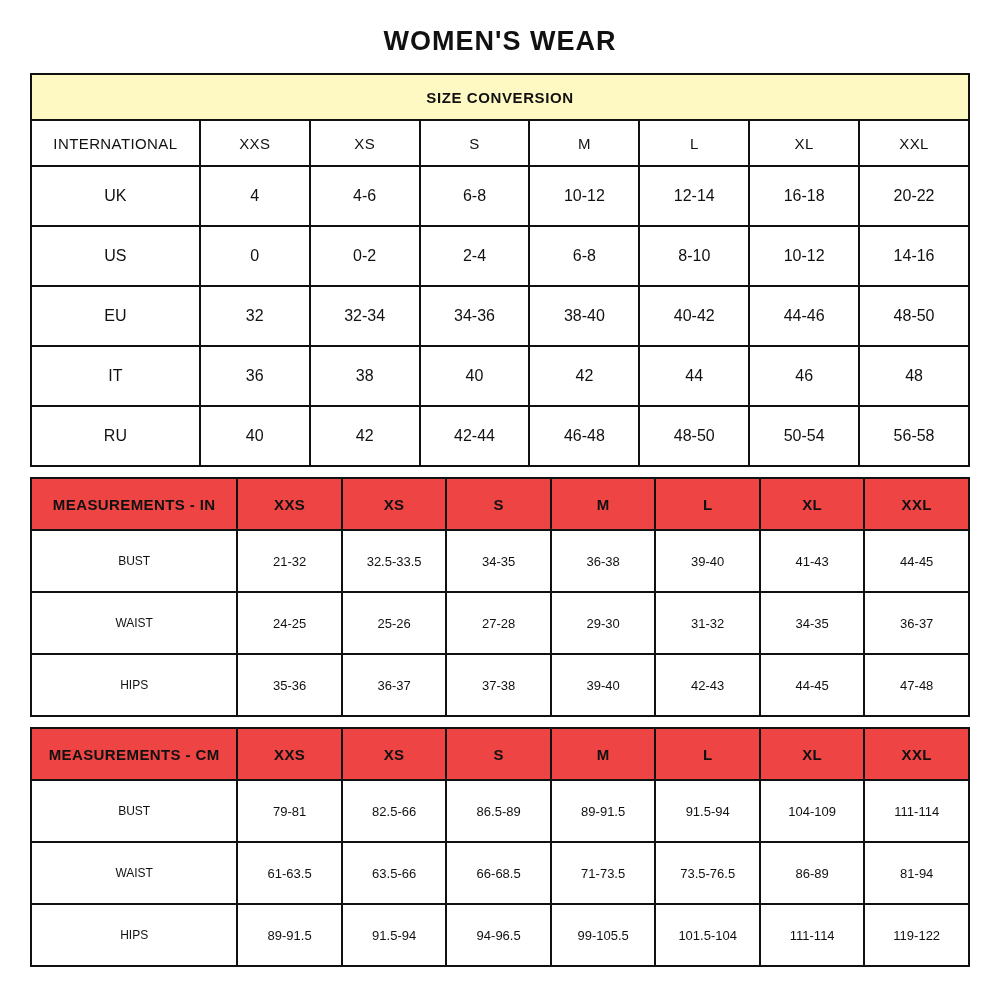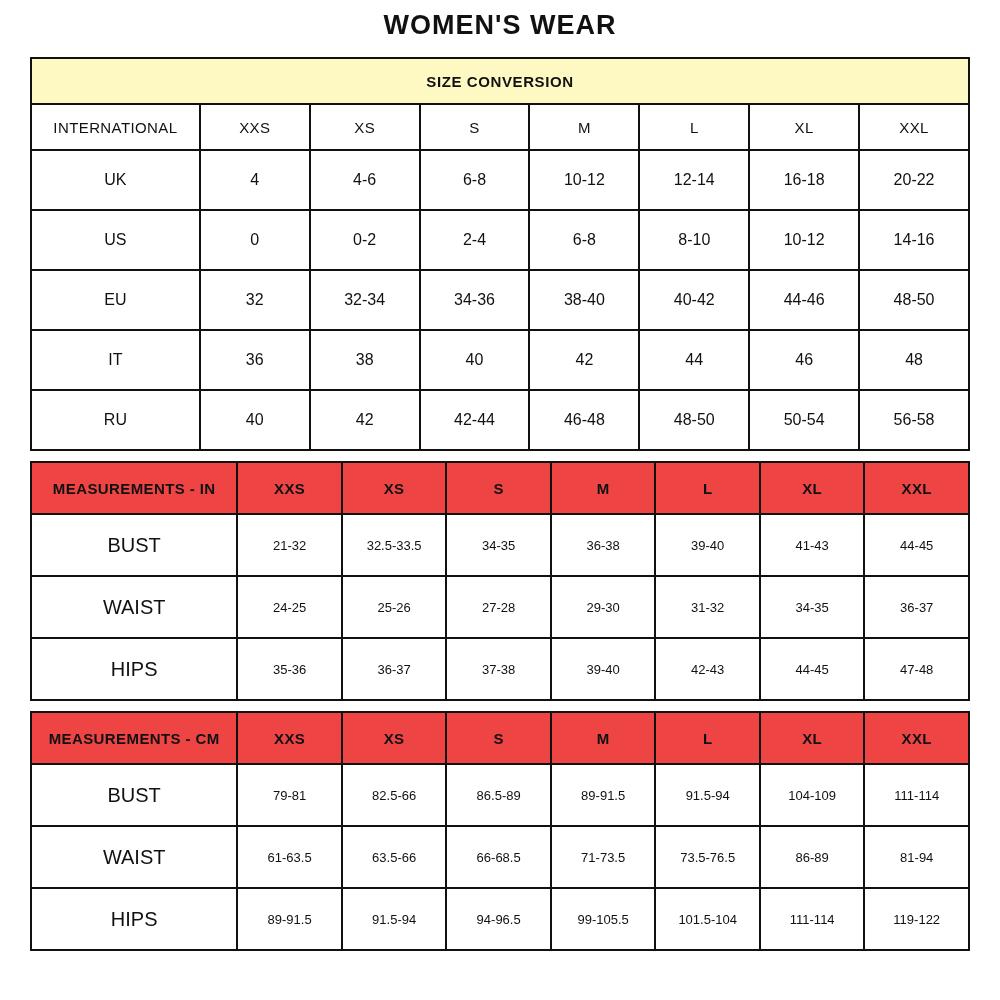--- a/index.html
+++ b/index.html
@@ -6,21 +6,21 @@
     margin: 0;
     padding: 0;
     background: #ffffff;
     font-family: "Liberation Sans", sans-serif;
     color: #111111;
   }
   .page {
     width: 1000px;
     height: 1000px;
     box-sizing: border-box;
-    padding: 4px 30px 0 30px;
+    padding: 20px 30px 0 30px;
     background: #ffffff;
   }
   .page-title {
     text-align: center;
     font-size: 27px;
     font-weight: 700;
     letter-spacing: 1px;
     margin: 6px 0 16px 0;
   }
   table.tbl {
@@ -54,21 +54,21 @@
   .tm { margin-top: 10px; }
   .tm .c-label2 { width: 22%; }
   .tm tr.head-row td {
     height: 50px;
     background: #ef4444;
     font-weight: 700;
     font-size: 15px;
     letter-spacing: 0.4px;
   }
   .tm tr.data-row td { height: 60px; font-size: 13px; }
-  .tm tr.data-row td.rlabel { font-size: 20px; }
+  .tm tr.data-row td.rlabel { font-size: 12px; }
 </style>
 </head>
 <body>
 
 <div class="page">
 
   <div class="page-title">WOMEN'S WEAR</div>
 
   <table class="tbl t1">
     <colgroup>

